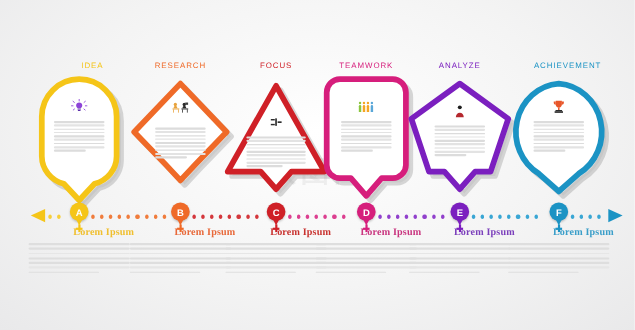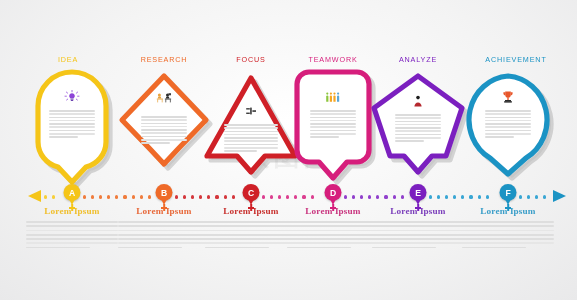--- a/index.html
+++ b/index.html
@@ -55,21 +55,21 @@
     box-shadow:0 1px 2px rgba(0,0,0,.22);
   }
   .pin-tail{
     position:absolute;top:14px;left:50%;transform:translateX(-50%);
     width:0;height:0;border-left:3.4px solid transparent;border-right:3.4px solid transparent;
   }
   .pin-stem{position:absolute;top:18px;left:50%;transform:translateX(-50%);width:1.6px;height:7px;}
   .pin-cross{position:absolute;top:21px;left:50%;transform:translateX(-50%);width:6px;height:1.6px;}
 
   
-  .caption{position:absolute;top:206px;width:100px;transform:translateX(-50%);text-align:center;}
+  .caption{position:absolute;top:206px;width:100px;transform:translateX(-50%);text-align:right;}
   .caption .ttl{
     font-size:9.2px;font-weight:700;letter-spacing:.15px;white-space:nowrap;
     font-family:"Liberation Serif", serif;
   }
   .body-lines{margin:5px auto 0;width:92px;}
   .body-lines i{display:block;height:1.7px;background:#dedede;margin-bottom:2.6px;border-radius:1px;}
   .body-lines i:nth-child(3n){background:#e6e6e6;}
   .body-lines i:last-child{width:70%;}
 
   .wm{
@@ -79,21 +79,21 @@
   }
 </style>
 </head>
 <body>
 
 <div id="stage">
 
   <div class="wm">摄图网</div>
 
   <div id="labels">
-      <div class="cat-label" style="left: 68px; color: rgb(245, 197, 24);">IDEA</div>
+      <div class="cat-label" style="left: 84px; color: rgb(245, 197, 24);">IDEA</div>
       <div class="cat-label" style="left: 164px; color: rgb(239, 106, 40);">RESEARCH</div>
       <div class="cat-label" style="left: 251px; color: rgb(207, 32, 39);">FOCUS</div>
       <div class="cat-label" style="left: 333px; color: rgb(214, 30, 124);">TEAMWORK</div>
       <div class="cat-label" style="left: 418px; color: rgb(123, 31, 191);">ANALYZE</div>
       <div class="cat-label" style="left: 516px; color: rgb(27, 147, 196);">ACHIEVEMENT</div>
     </div>
   <div id="nodes">
       <div class="node" style="left: 72px;">
         <div class="shape-wrap">
           <svg width="96" height="118" viewBox="0 0 96 118">

